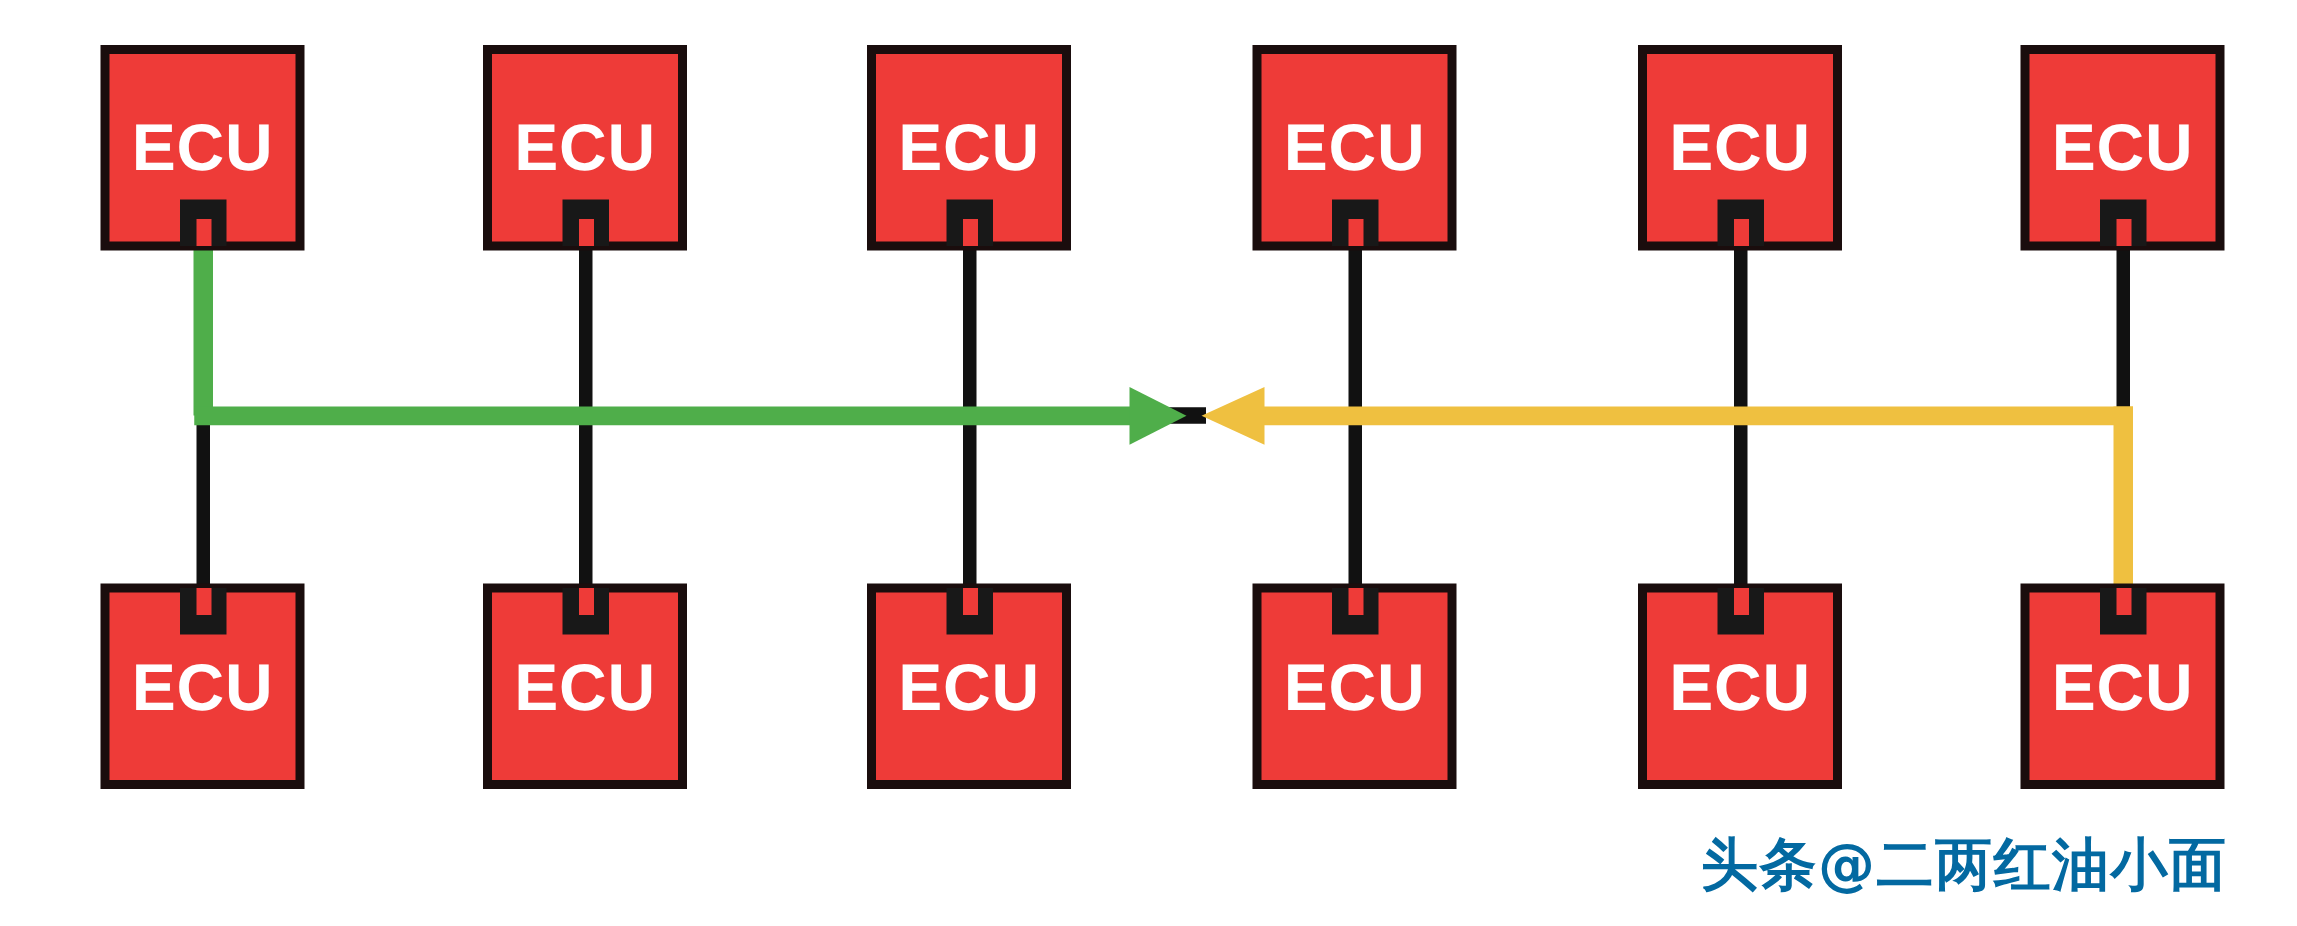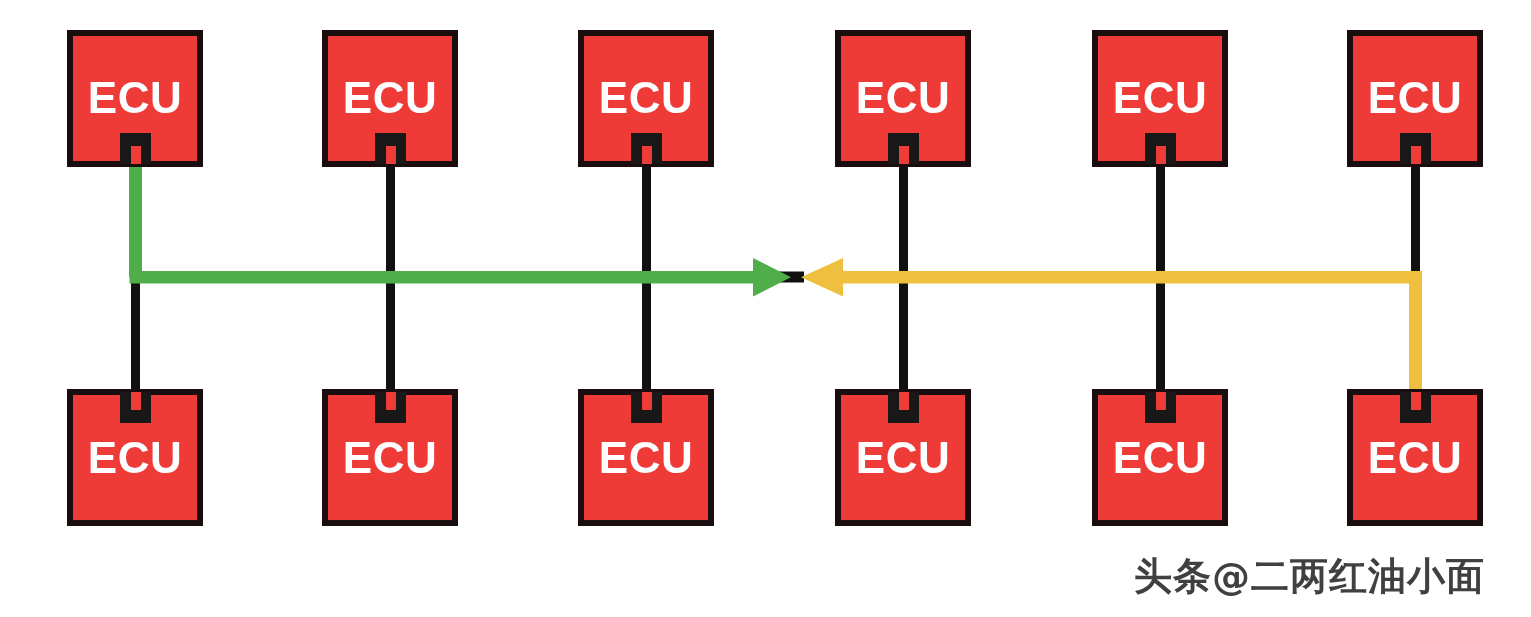--- a/index.html
+++ b/index.html
@@ -31,21 +31,21 @@
     font-weight: bold;
     letter-spacing: 0.5px;
   }
   #watermark {
     position: absolute;
     right: 46px;
     bottom: 22px;
     font-family: "DejaVu Sans", sans-serif;
     font-size: 38px;
     font-weight: bold;
-    color: #404040;
+    color: #0369a1;
     letter-spacing: 1px;
     white-space: nowrap;
     line-height: 1;
     user-select: none;
   }
 </style>
 </head>
 <body>
 
 <div id="diagram-root">

